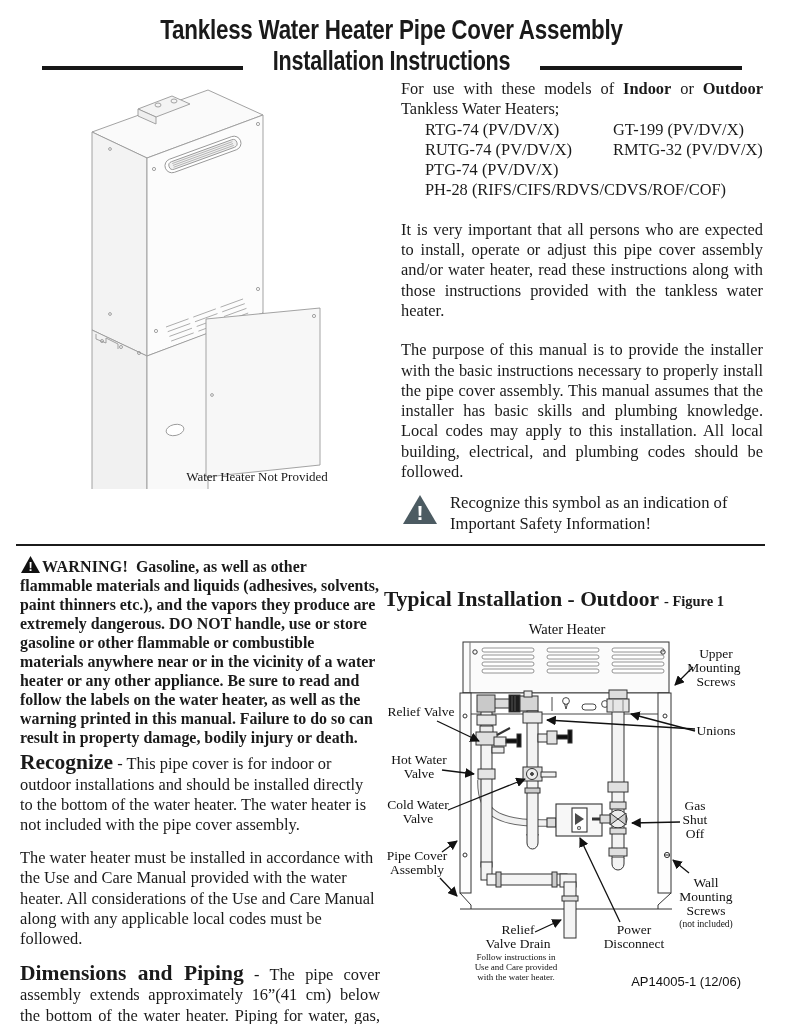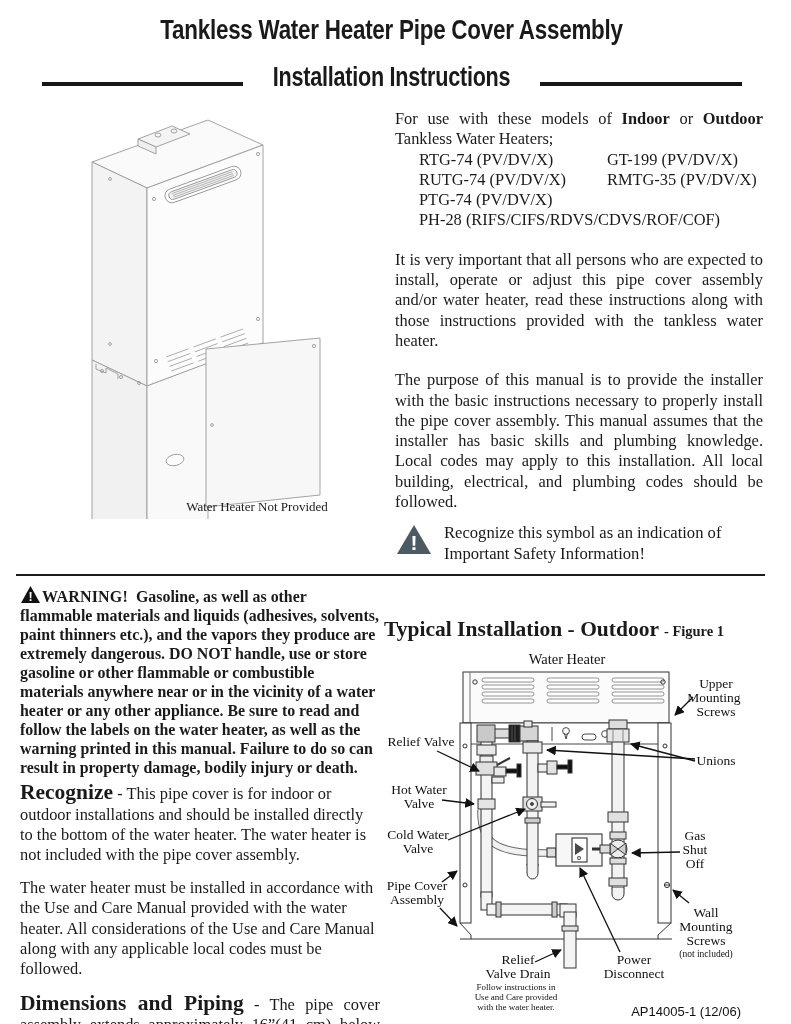--- a/index.html
+++ b/index.html
@@ -7,31 +7,31 @@
     width:791px;height:1024px;background:#ffffff;margin:0 auto;position:relative;
     box-sizing:border-box;padding:10px 28px 0 20px;overflow:hidden;
     font-family:"Liberation Serif",serif;color:#1a1a1a;
   }
   
   .title1{
     font-family:"Liberation Sans",sans-serif;font-weight:700;font-size:28px;
     margin:4px 0 0;text-align:center;transform:scaleX(.8);transform-origin:center;
     letter-spacing:-.3px;white-space:nowrap;
   }
-  .title-row{display:flex;align-items:center;width:700px;margin:16px auto;}
+  .title-row{display:flex;align-items:center;width:700px;margin:0 auto;}
   .title-row .bar{flex:1;height:4px;background:#171717;margin-top:12px;}
   .title2{
     font-family:"Liberation Sans",sans-serif;font-weight:700;font-size:27px;margin:0;
     transform:scaleX(.8);transform-origin:center;letter-spacing:-.3px;white-space:nowrap;
   }
   
   .cols{display:flex;align-items:flex-start;}
   .top{margin-top:2px;}
   .illu{width:365px;flex:none;}
-  .rcol{flex:1;margin-left:10px;font-size:16.4px;line-height:20.3px;}
+  .rcol{flex:1;margin-left:16px;font-size:16.4px;line-height:20.3px;}
   p{margin:0;}
   .just{text-align:justify;}
   .gap2{margin-top:19px;}
   .models{margin-left:24px;}
   .mc1{display:inline-block;width:188px;}
   .safety{display:flex;align-items:flex-start;margin-top:11px;}
   .safety .stext{font-size:16.6px;width:300px;margin-left:11px;line-height:20.5px;}
   .divider{border:0;border-top:2px solid #1b1b1b;margin:10px -2px 9px -4px;}
   
   .bottom .lcol{width:360px;flex:none;margin-right:4px;}
@@ -131,21 +131,21 @@
           </g>
         </g>
         <text class="cap" x="237" y="402" text-anchor="middle">Water Heater Not Provided</text>
       </svg>
     </figure>
 
     <div class="rcol">
       <p class="just"><span>For use with these models of</span> <b>Indoor</b> <span>or</span> <b>Outdoor</b> <span>Tankless Water Heaters;</span></p>
       <div class="models">
         <p><span class="mc1">RTG-74 (PV/DV/X)</span><span>GT-199 (PV/DV/X)</span></p>
-        <p><span class="mc1">RUTG-74 (PV/DV/X)</span><span>RMTG-35 (PV/DV/X)</span></p>
+        <p><span class="mc1">RUTG-74 (PV/DV/X)</span><span>RMTG-32 (PV/DV/X)</span></p>
         <p><span class="mc1">PTG-74 (PV/DV/X)</span><span></span></p>
         <p><span>PH-28 (RIFS/CIFS/RDVS/CDVS/ROF/COF)</span></p>
       </div>
       <p class="just gap2">It is very important that all persons who are expected to install, operate or adjust this pipe cover assembly and/or water heater, read these instructions along with those instructions provided with the tankless water heater.</p>
       <p class="just gap2">The purpose of this manual is to provide the installer with the basic instructions necessary to properly install the pipe cover assembly. This manual assumes that the installer has basic skills and plumbing knowledge. Local codes may apply to this installation. All local building, electrical, and plumbing codes should be followed.</p>
       <div class="safety">
         <svg width="38" height="34" viewBox="0 0 38 34">
           <polygon points="19,2 36,31 2,31" fill="#4c5b62"></polygon>
           <text x="19" y="27" text-anchor="middle" fill="#ffffff" font-family="Liberation Sans, sans-serif" font-size="21" font-weight="bold">!</text>
         </svg>

